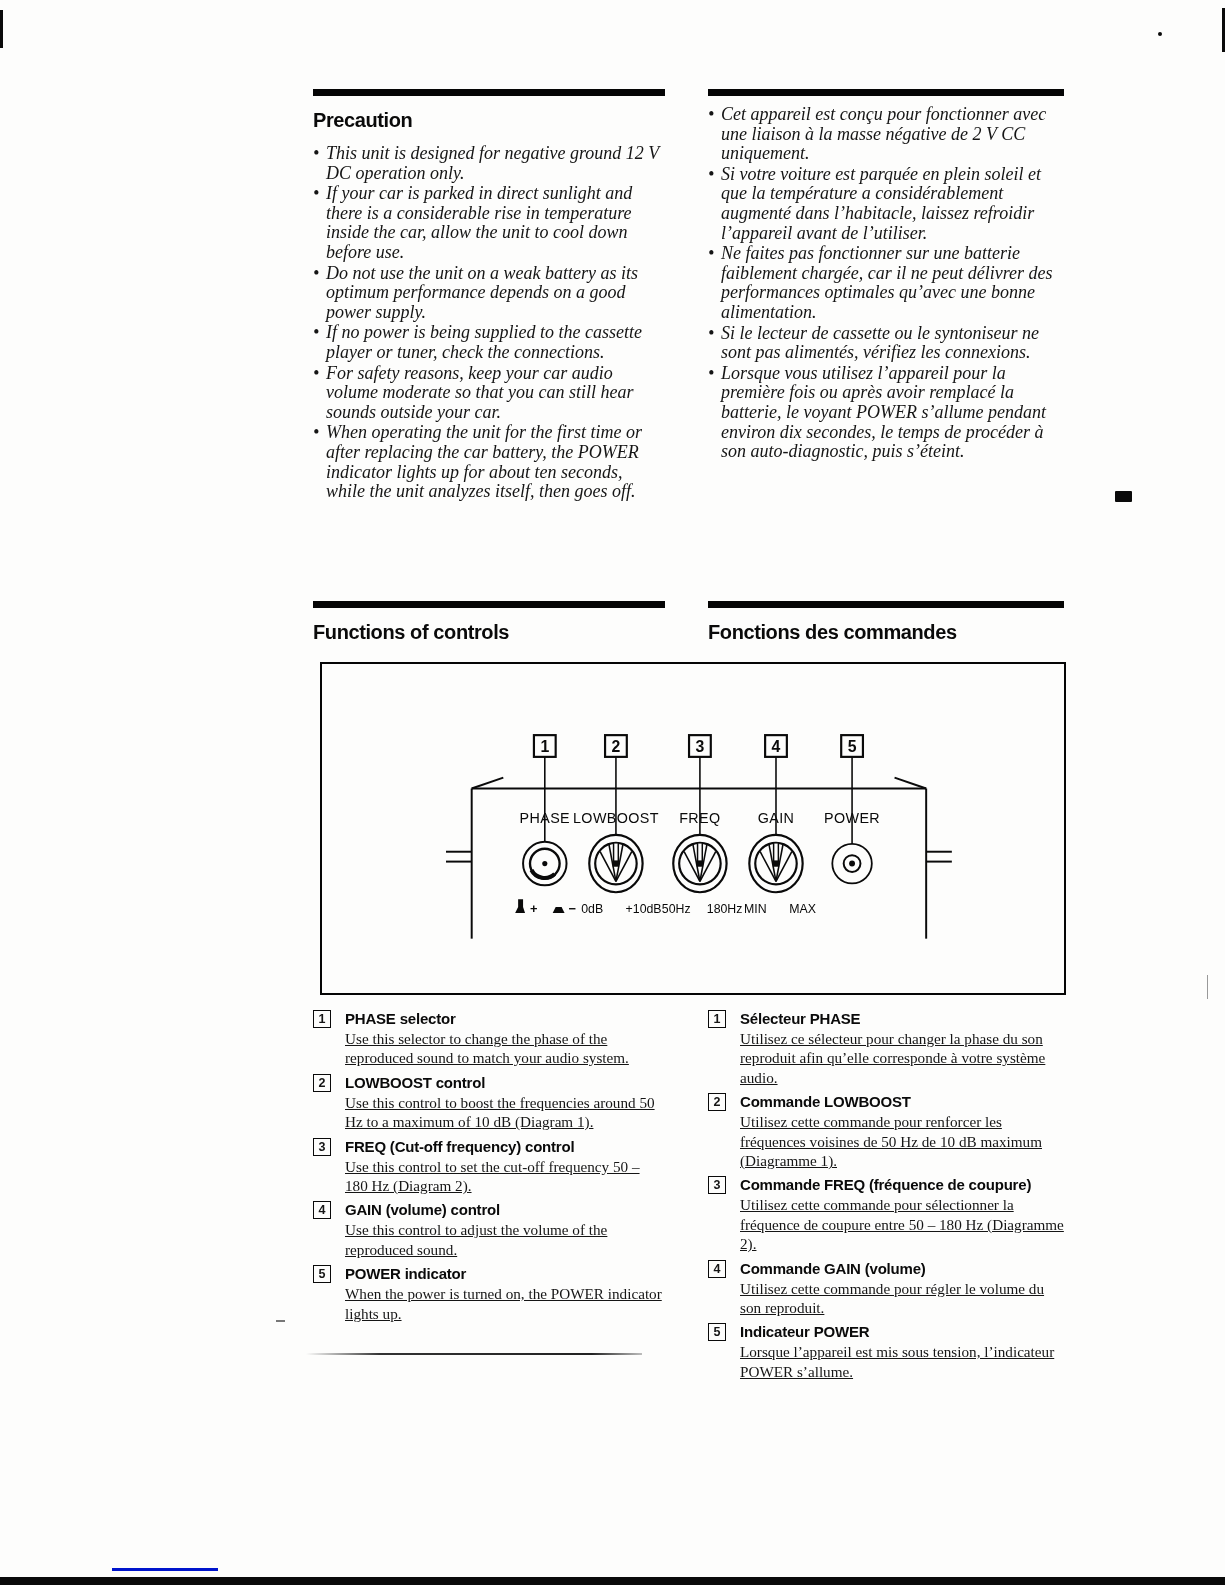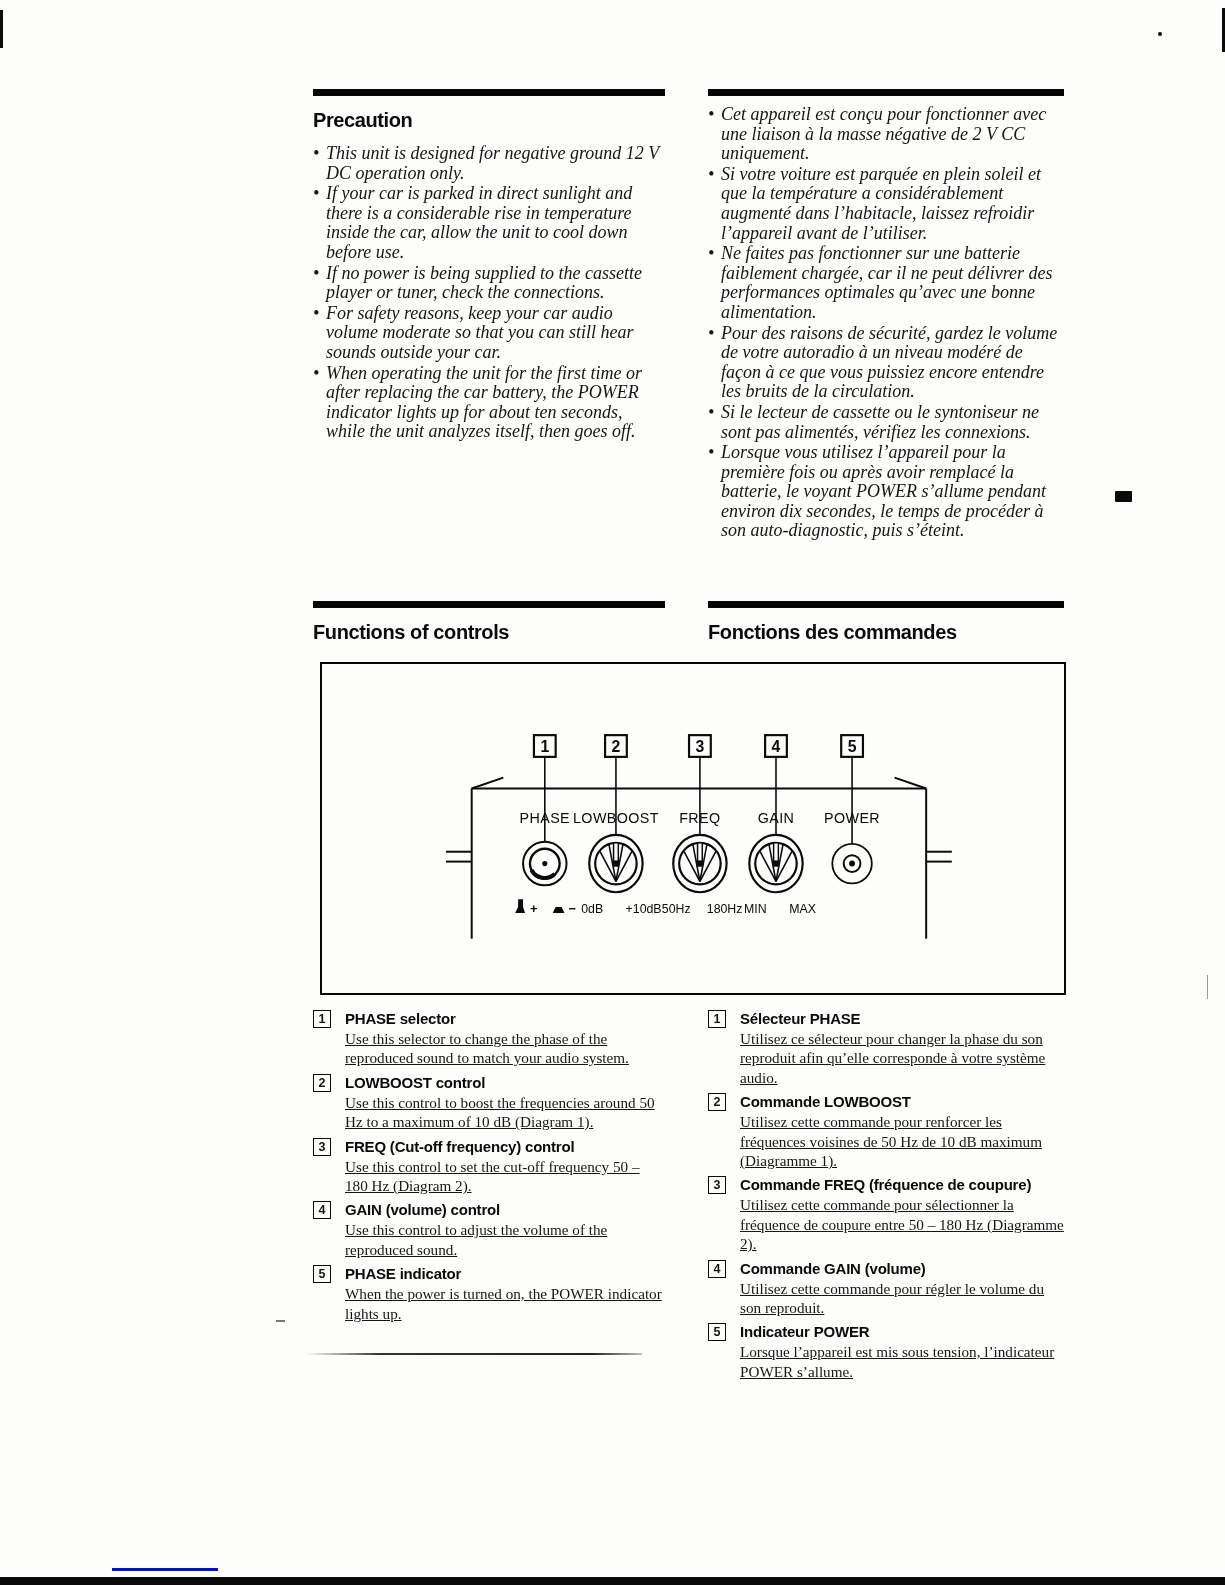--- a/index.html
+++ b/index.html
@@ -55,33 +55,33 @@
   <div class="artifact" style="left:1115px;top:491px;width:17px;height:11px;border-radius:1px;"></div>
   <div class="artifact" style="left:276px;top:1320px;width:9px;height:2px;background:#777;"></div>
   <div class="artifact" style="left:1207px;top:975px;width:1px;height:24px;background:#999;"></div>
 
   <div class="col" style="left:313px;top:89px;width:352px;">
     <div class="section-bar"></div>
     <h1 class="sec-title">Precaution</h1>
     <ul class="bullets">
       <li>This unit is designed for negative ground 12 V DC operation only.</li>
       <li>If your car is parked in direct sunlight and there is a considerable rise in temperature inside the car, allow the unit to cool down before use.</li>
+      <li>Do not use the unit on a weak battery as its optimum performance depends on a good power supply.</li>
       <li>If no power is being supplied to the cassette player or tuner, check the connections.</li>
       <li>For safety reasons, keep your car audio volume moderate so that you can still hear sounds outside your car.</li>
       <li>When operating the unit for the first time or after replacing the car battery, the POWER indicator lights up for about ten seconds, while the unit analyzes itself, then goes off.</li>
     </ul>
   </div>
 
   <div class="col" style="left:708px;top:89px;width:356px;">
     <div class="section-bar"></div>
     <ul class="bullets">
       <li>Cet appareil est conçu pour fonctionner avec une liaison à la masse négative de 2 V CC uniquement.</li>
       <li>Si votre voiture est parquée en plein soleil et que la température a considérablement augmenté dans l’habitacle, laissez refroidir l’appareil avant de l’utiliser.</li>
       <li>Ne faites pas fonctionner sur une batterie faiblement chargée, car il ne peut délivrer des performances optimales qu’avec une bonne alimentation.</li>
-      <li>Pour des raisons de sécurité, gardez le volume de votre autoradio à un niveau modéré de façon à ce que vous puissiez encore entendre les bruits de la circulation.</li>
       <li>Si le lecteur de cassette ou le syntoniseur ne sont pas alimentés, vérifiez les connexions.</li>
       <li>Lorsque vous utilisez l’appareil pour la première fois ou après avoir remplacé la batterie, le voyant POWER s’allume pendant environ dix secondes, le temps de procéder à son auto-diagnostic, puis s’éteint.</li>
     </ul>
   </div>
 
   <div class="col" style="left:313px;top:601px;width:352px;">
     <div class="section-bar"></div>
     <h1 class="sec-title">Functions of controls</h1>
   </div>
   <div class="col" style="left:708px;top:601px;width:356px;">
@@ -214,21 +214,21 @@
       <h3>FREQ (Cut-off frequency) control</h3>
       <p>Use this control to set the cut-off frequency 50 – 180 Hz (Diagram 2).</p>
     </div>
     <div class="item">
       <span class="numbox">4</span>
       <h3>GAIN (volume) control</h3>
       <p>Use this control to adjust the volume of the reproduced sound.</p>
     </div>
     <div class="item">
       <span class="numbox">5</span>
-      <h3>PHASE indicator</h3>
+      <h3>POWER indicator</h3>
       <p>When the power is turned on, the POWER indicator lights up.</p>
     </div>
   </div>
 
   <div class="items" style="left:708px;top:1009px;width:358px;">
     <div class="item">
       <span class="numbox">1</span>
       <h3>Sélecteur PHASE</h3>
       <p>Utilisez ce sélecteur pour changer la phase du son reproduit afin qu’elle corresponde à votre système audio.</p>
     </div>

